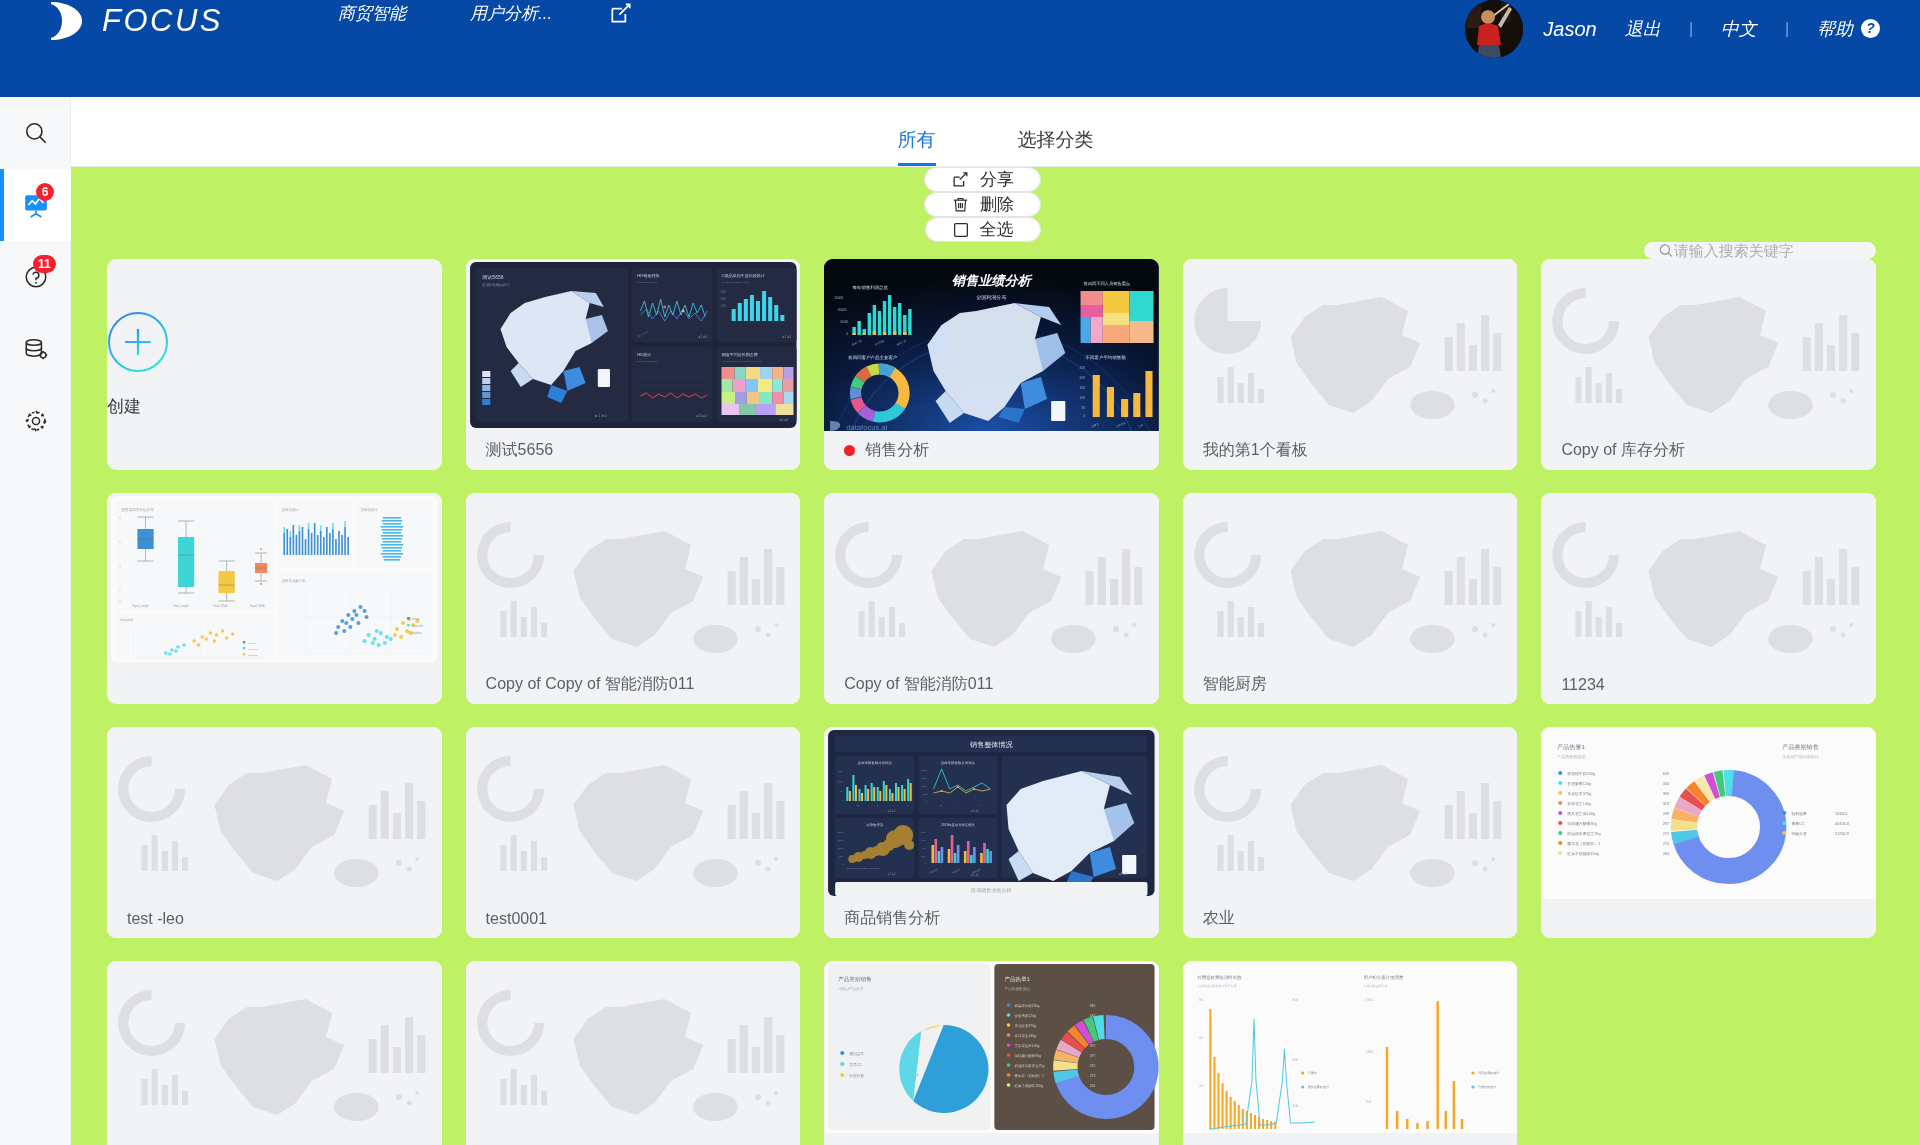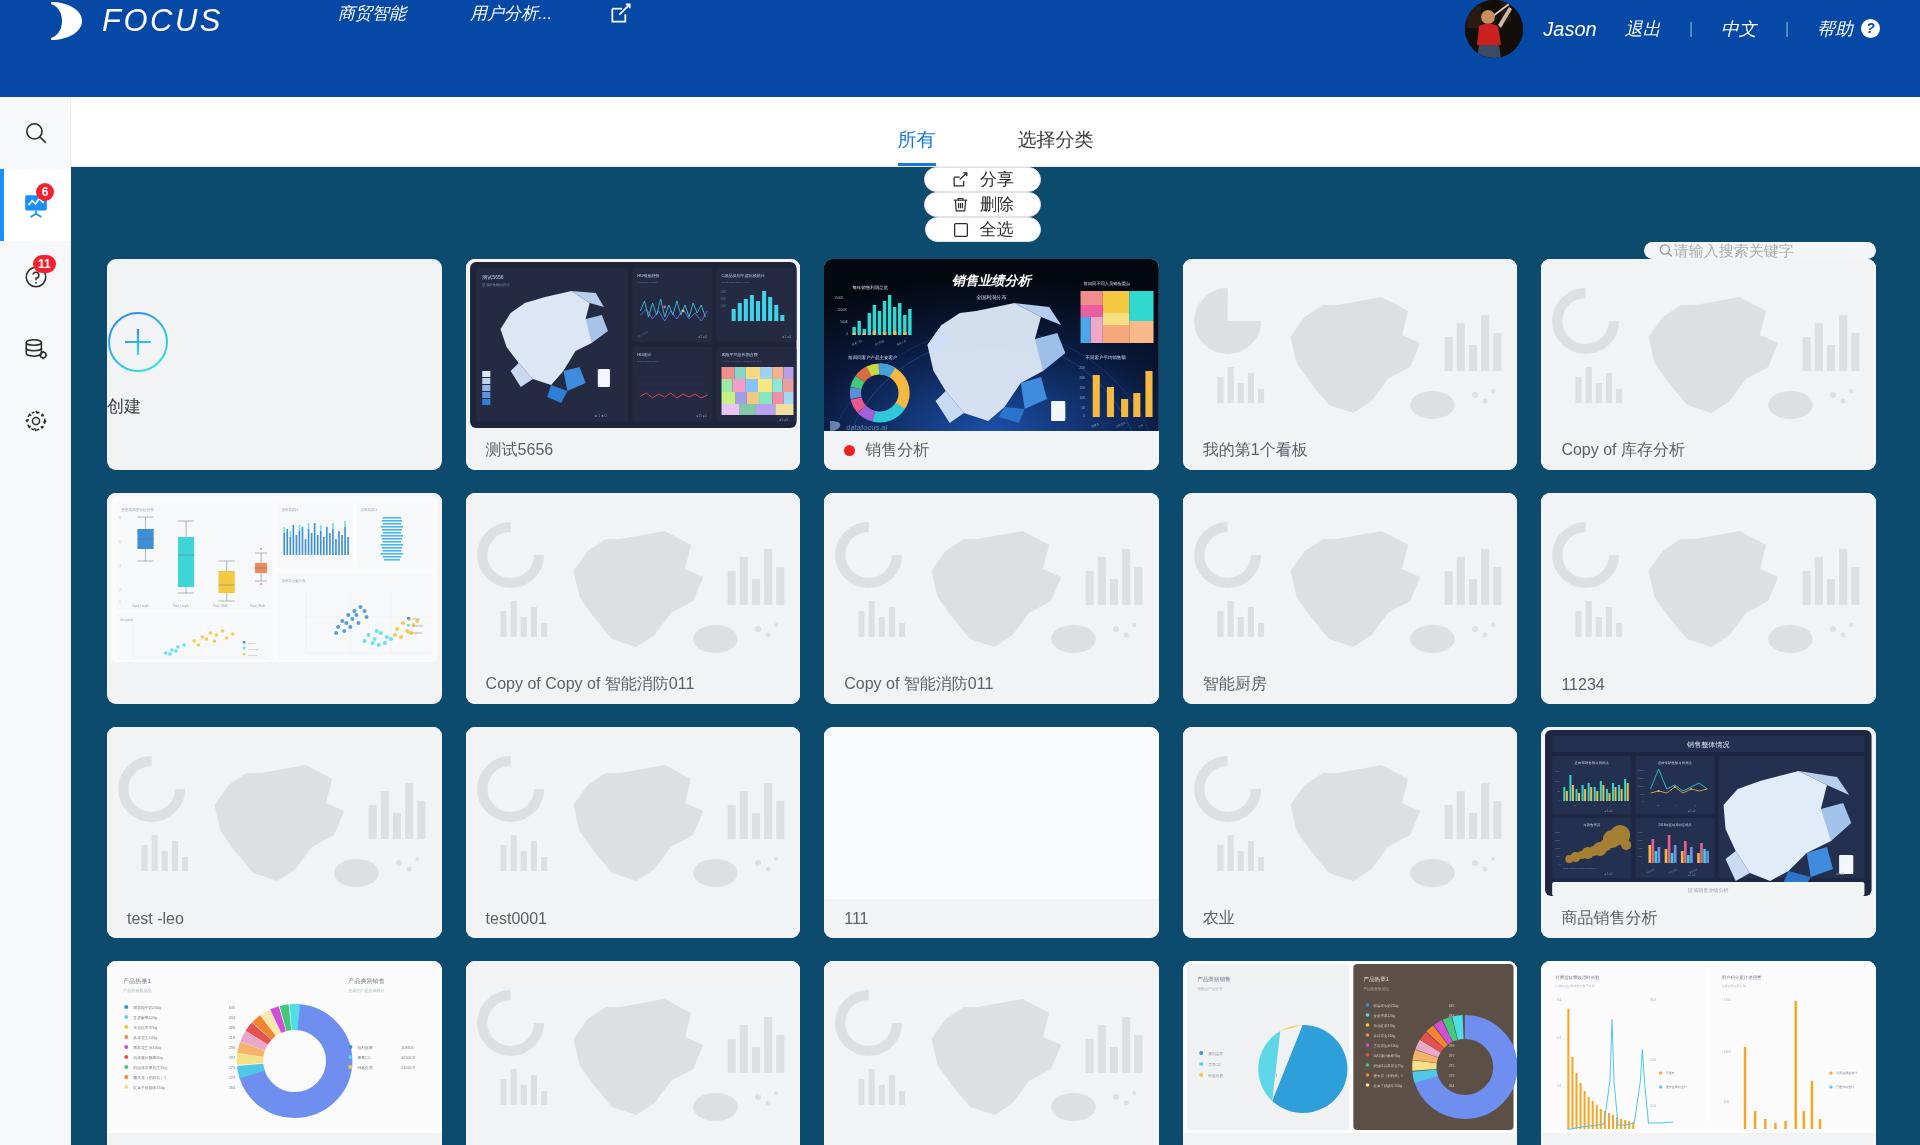--- a/index.html
+++ b/index.html
@@ -73,21 +73,21 @@
     height: 18px; min-width: 18px; padding: 0 5px;
     text-align: center; font-weight: bold;
   }
   .badge-6 { top: 14px; left: 36px; }
   .badge-11 { top: 14px; left: 33px; }
 
   
   .main {
     position: absolute; top: 97px; left: 71px;
     width: 1849px; height: 1048px; overflow: hidden;
-    background: #0c4a6e;
+    background: #bef264;
   }
   .tabbar {
     height: 70px; border-bottom: 1px solid #ececec;
     display: flex; align-items: flex-end; justify-content: center;
     gap: 82px; background: #fff;
   }
   .tab {
     font-size: 19px; color: #3a3a3a; padding-bottom: 13px;
     position: relative; cursor: pointer;
   }
@@ -926,55 +926,20 @@
               <circle cx="306" cy="132" r="2"></circle>
           </g>
           <path d="M44 34 a28 28 0 1 0 28 28" fill="none" stroke="#dddfe3" stroke-width="10"></path>
         </svg>
       </div>
       <div class="card-title">
         <span>test0001</span>
       </div>
     </div>
 
-    <div class="card">
-      <div class="card-thumb" style="background:#fafbfc;"></div>
-      <div class="card-title">
-        <span>111</span>
-      </div>
-    </div>
-
-    <div class="card">
-      <div class="card-thumb">
-        <svg class="fill" viewBox="0 0 330 172" preserveAspectRatio="none">
-          <rect width="330" height="172" fill="#f2f3f5"></rect>
-          <g fill="#dddfe3">
-            <path d="M152 46 L196 38 L222 52 L216 76 L234 84 L224 108 L202 120 L186 142 L168 154 L144 146 L126 124 L112 104 L106 78 L120 58 L138 46 Z"></path>
-            <rect x="258" y="78" width="8" height="34"></rect>
-              <rect x="270" y="64" width="8" height="48"></rect>
-            <rect x="282" y="86" width="8" height="26"></rect>
-              <rect x="294" y="56" width="8" height="56"></rect>
-            <rect x="306" y="74" width="8" height="38"></rect>
-            <rect x="34" y="118" width="6" height="26"></rect>
-              <rect x="44" y="108" width="6" height="36"></rect>
-            <rect x="54" y="124" width="6" height="20"></rect>
-              <rect x="64" y="114" width="6" height="30"></rect>
-            <rect x="74" y="130" width="6" height="14"></rect>
-            <ellipse cx="246" cy="146" rx="22" ry="14"></ellipse>
-            <circle cx="288" cy="136" r="3"></circle>
-              <circle cx="298" cy="142" r="2.5"></circle>
-              <circle cx="306" cy="132" r="2"></circle>
-          </g>
-          <path d="M44 34 a28 28 0 1 0 28 28" fill="none" stroke="#dddfe3" stroke-width="10"></path>
-        </svg>
-      </div>
-      <div class="card-title">
-        <span>农业</span>
-      </div>
-    </div>
 
     <div class="card">
       <div class="card-thumb">
         <svg class="fill" viewBox="0 0 330 172" preserveAspectRatio="none">
           <rect width="330" height="172" fill="#f2f3f5"></rect>
           <rect x="4" y="3" width="322" height="166" rx="6" fill="#1d2742"></rect>
           <rect x="11" y="9" width="308" height="16" rx="2" fill="#243050"></rect>
           <text x="165" y="20" fill="#e6edf8" font-size="7" text-anchor="middle">销售整体情况</text>
 
           <rect x="11" y="29" width="78" height="58" rx="2" fill="#243050"></rect>
@@ -1095,20 +1060,49 @@
           <path d="M192 124 L206 146 L192 154 L182 132 Z" fill="#c9dcf3"></path>
           <rect x="294" y="128" width="14" height="19" rx="1" fill="#f3f6fb"></rect>
           <text x="290" y="148" fill="#8d98b3" font-size="3">◄1 ●0</text>
 
           <rect x="11" y="155" width="308" height="14" rx="2" fill="#f2f3f5"></rect>
           <text x="165" y="165" fill="#9aa0aa" font-size="5" text-anchor="middle">区域销售业绩分析</text>
         </svg>
       </div>
       <div class="card-title">
         <span>商品销售分析</span>
+      </div>
+    </div>
+
+    <div class="card">
+      <div class="card-thumb">
+        <svg class="fill" viewBox="0 0 330 172" preserveAspectRatio="none">
+          <rect width="330" height="172" fill="#f2f3f5"></rect>
+          <g fill="#dddfe3">
+            <path d="M152 46 L196 38 L222 52 L216 76 L234 84 L224 108 L202 120 L186 142 L168 154 L144 146 L126 124 L112 104 L106 78 L120 58 L138 46 Z"></path>
+            <rect x="258" y="78" width="8" height="34"></rect>
+              <rect x="270" y="64" width="8" height="48"></rect>
+            <rect x="282" y="86" width="8" height="26"></rect>
+              <rect x="294" y="56" width="8" height="56"></rect>
+            <rect x="306" y="74" width="8" height="38"></rect>
+            <rect x="34" y="118" width="6" height="26"></rect>
+              <rect x="44" y="108" width="6" height="36"></rect>
+            <rect x="54" y="124" width="6" height="20"></rect>
+              <rect x="64" y="114" width="6" height="30"></rect>
+            <rect x="74" y="130" width="6" height="14"></rect>
+            <ellipse cx="246" cy="146" rx="22" ry="14"></ellipse>
+            <circle cx="288" cy="136" r="3"></circle>
+              <circle cx="298" cy="142" r="2.5"></circle>
+              <circle cx="306" cy="132" r="2"></circle>
+          </g>
+          <path d="M44 34 a28 28 0 1 0 28 28" fill="none" stroke="#dddfe3" stroke-width="10"></path>
+        </svg>
+      </div>
+      <div class="card-title">
+        <span>农业</span>
       </div>
     </div>
 
     <div class="card">
       <div class="card-thumb">
         <svg class="fill" viewBox="0 0 330 172" preserveAspectRatio="none">
           <rect width="330" height="172" fill="#fcfcfd"></rect>
           <rect x="4" y="3" width="322" height="166" rx="6" fill="#fbfbfc"></rect>
           <text x="16" y="22" fill="#6b7280" font-size="6">产品热量1</text>
           <text x="16" y="31" fill="#a8aeb8" font-size="4">产品热量数据品</text>

